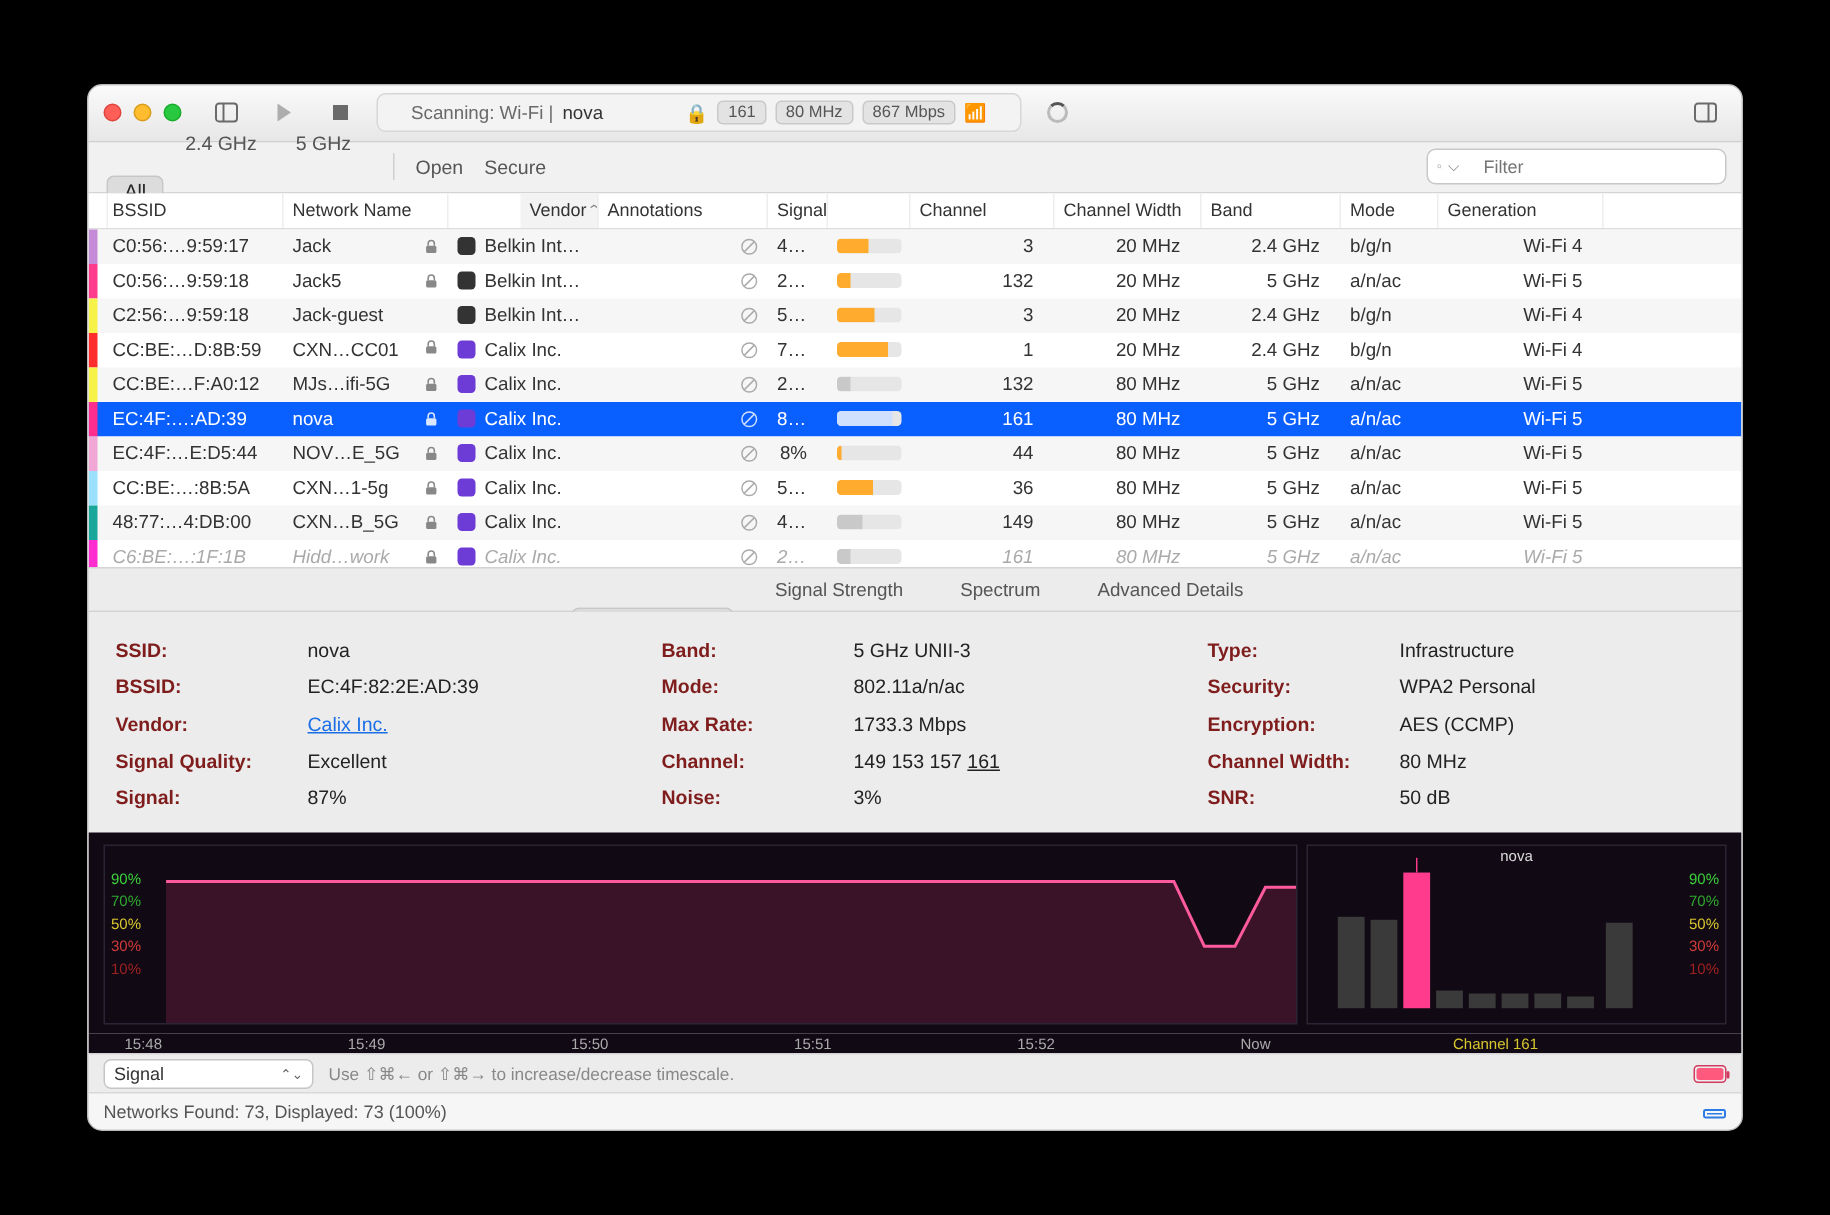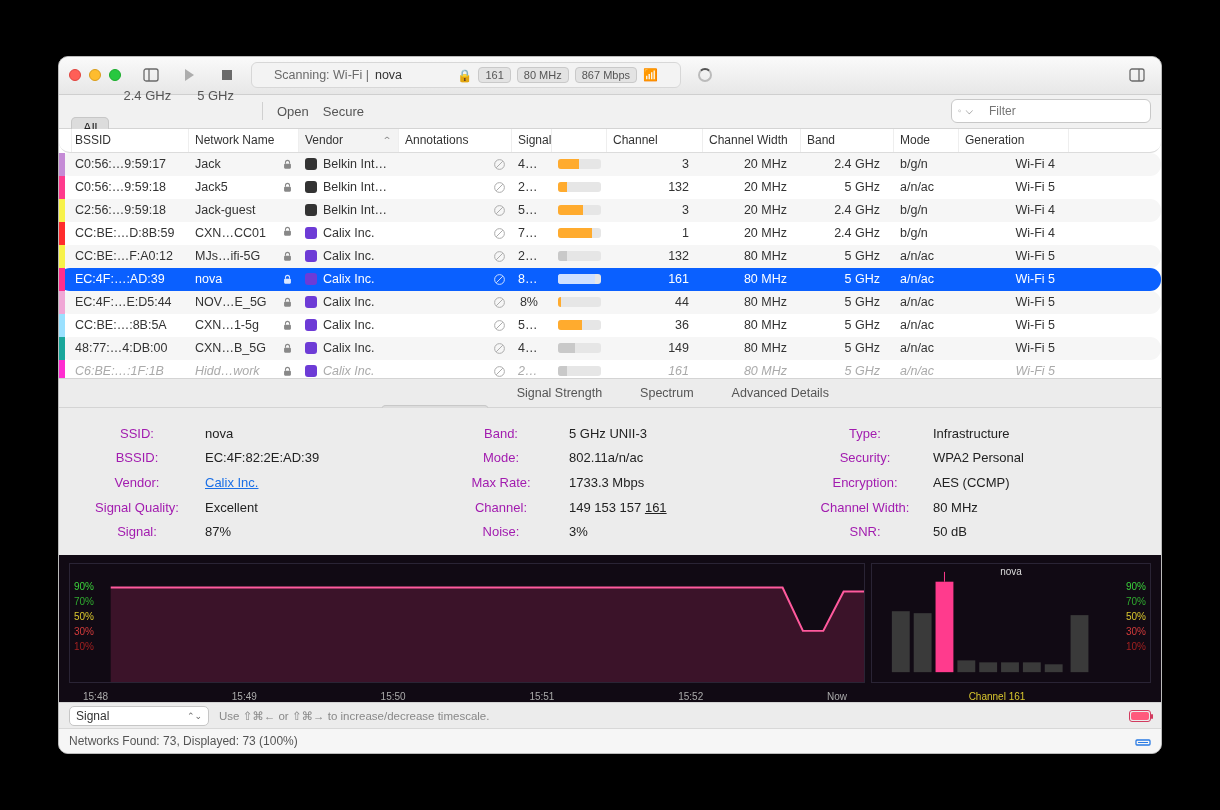--- a/index.html
+++ b/index.html
@@ -88,28 +88,27 @@
     display:flex; align-items:center; padding:0 6px; gap:4px;
   }
   .search input { border:0; outline:0; font-size:12px; flex:1; background:transparent; color:#333;padding-left:12px;}
   .search svg { width:12px;height:12px; fill:#888;}
   
   .table-wrap { height:249px; overflow:hidden; background:#fff;}
   .thead, .trow {
     display:grid;
     grid-template-columns: 10px 120px 110px 100px 113px 40px 55px 96px 98px 93px 65px 110px;
     align-items:center;
-    border-radius:11px;
   }
   .thead {
     height:24px; background:#fff; border-bottom:1px solid #dcdcdc;
     font-size:12px; color:#333;
   }
   .thead .th { padding:0 6px; border-right:1px solid #eee; height:100%; display:flex; align-items:center; white-space:nowrap; overflow:hidden;}
-  .thead .th.sorted { background:#f3f3f3; font-weight:500;}
+  .thead .th.sorted { background:#f3f3f3; font-weight:500;margin-left:48px;}
   .thead .th.sorted::after { content:"⌃"; margin-left:auto; color:#888; transform:scaleY(0.7);}
   .trow { height:23px; font-size:12.5px; color:#333;}
   .trow:nth-child(odd){ background:#f6f6f6;}
   .trow:nth-child(even){ background:#fff;}
   .trow.selected { background:#0a60ff !important; color:#fff; }
   .trow.selected .bar-fill { background:#cfe0ff !important;}
   .trow .td { padding:0 6px; white-space:nowrap; overflow:hidden; text-overflow:ellipsis;}
   .td.num { text-align:right; padding-right:14px;}
   .color-strip { height:100%; width:6px; }
   .lock { color:#888; display:flex; justify-content:center;}
@@ -131,21 +130,21 @@
   .tab.active { background:#dcdcdc; color:#222; box-shadow:inset 0 0 0 1px #c8c8c8;margin-top:45px;}
   
   .details {
     background:#ececec;
     padding:14px 18px 10px;
     display:grid;
     grid-template-columns: 1fr 1fr 1fr;
     gap:4px 26px;
   }
   .drow { display:flex; gap:8px; font-size:13px; line-height:1.9;}
-  .drow .k { width:120px; text-align:center; color:#a21caf;}
+  .drow .k { width:120px; text-align:left; color:#7f1d1d;font-weight:bold;}
   .drow .v { color:#222;}
   .drow .v a { color:#1a6fe6; text-decoration:underline;}
   
   .graphs {
     background:#110a14;
     padding:8px 10px 6px;
     display:flex; gap:6px;
     position:relative;
   }
   .graph-left {

